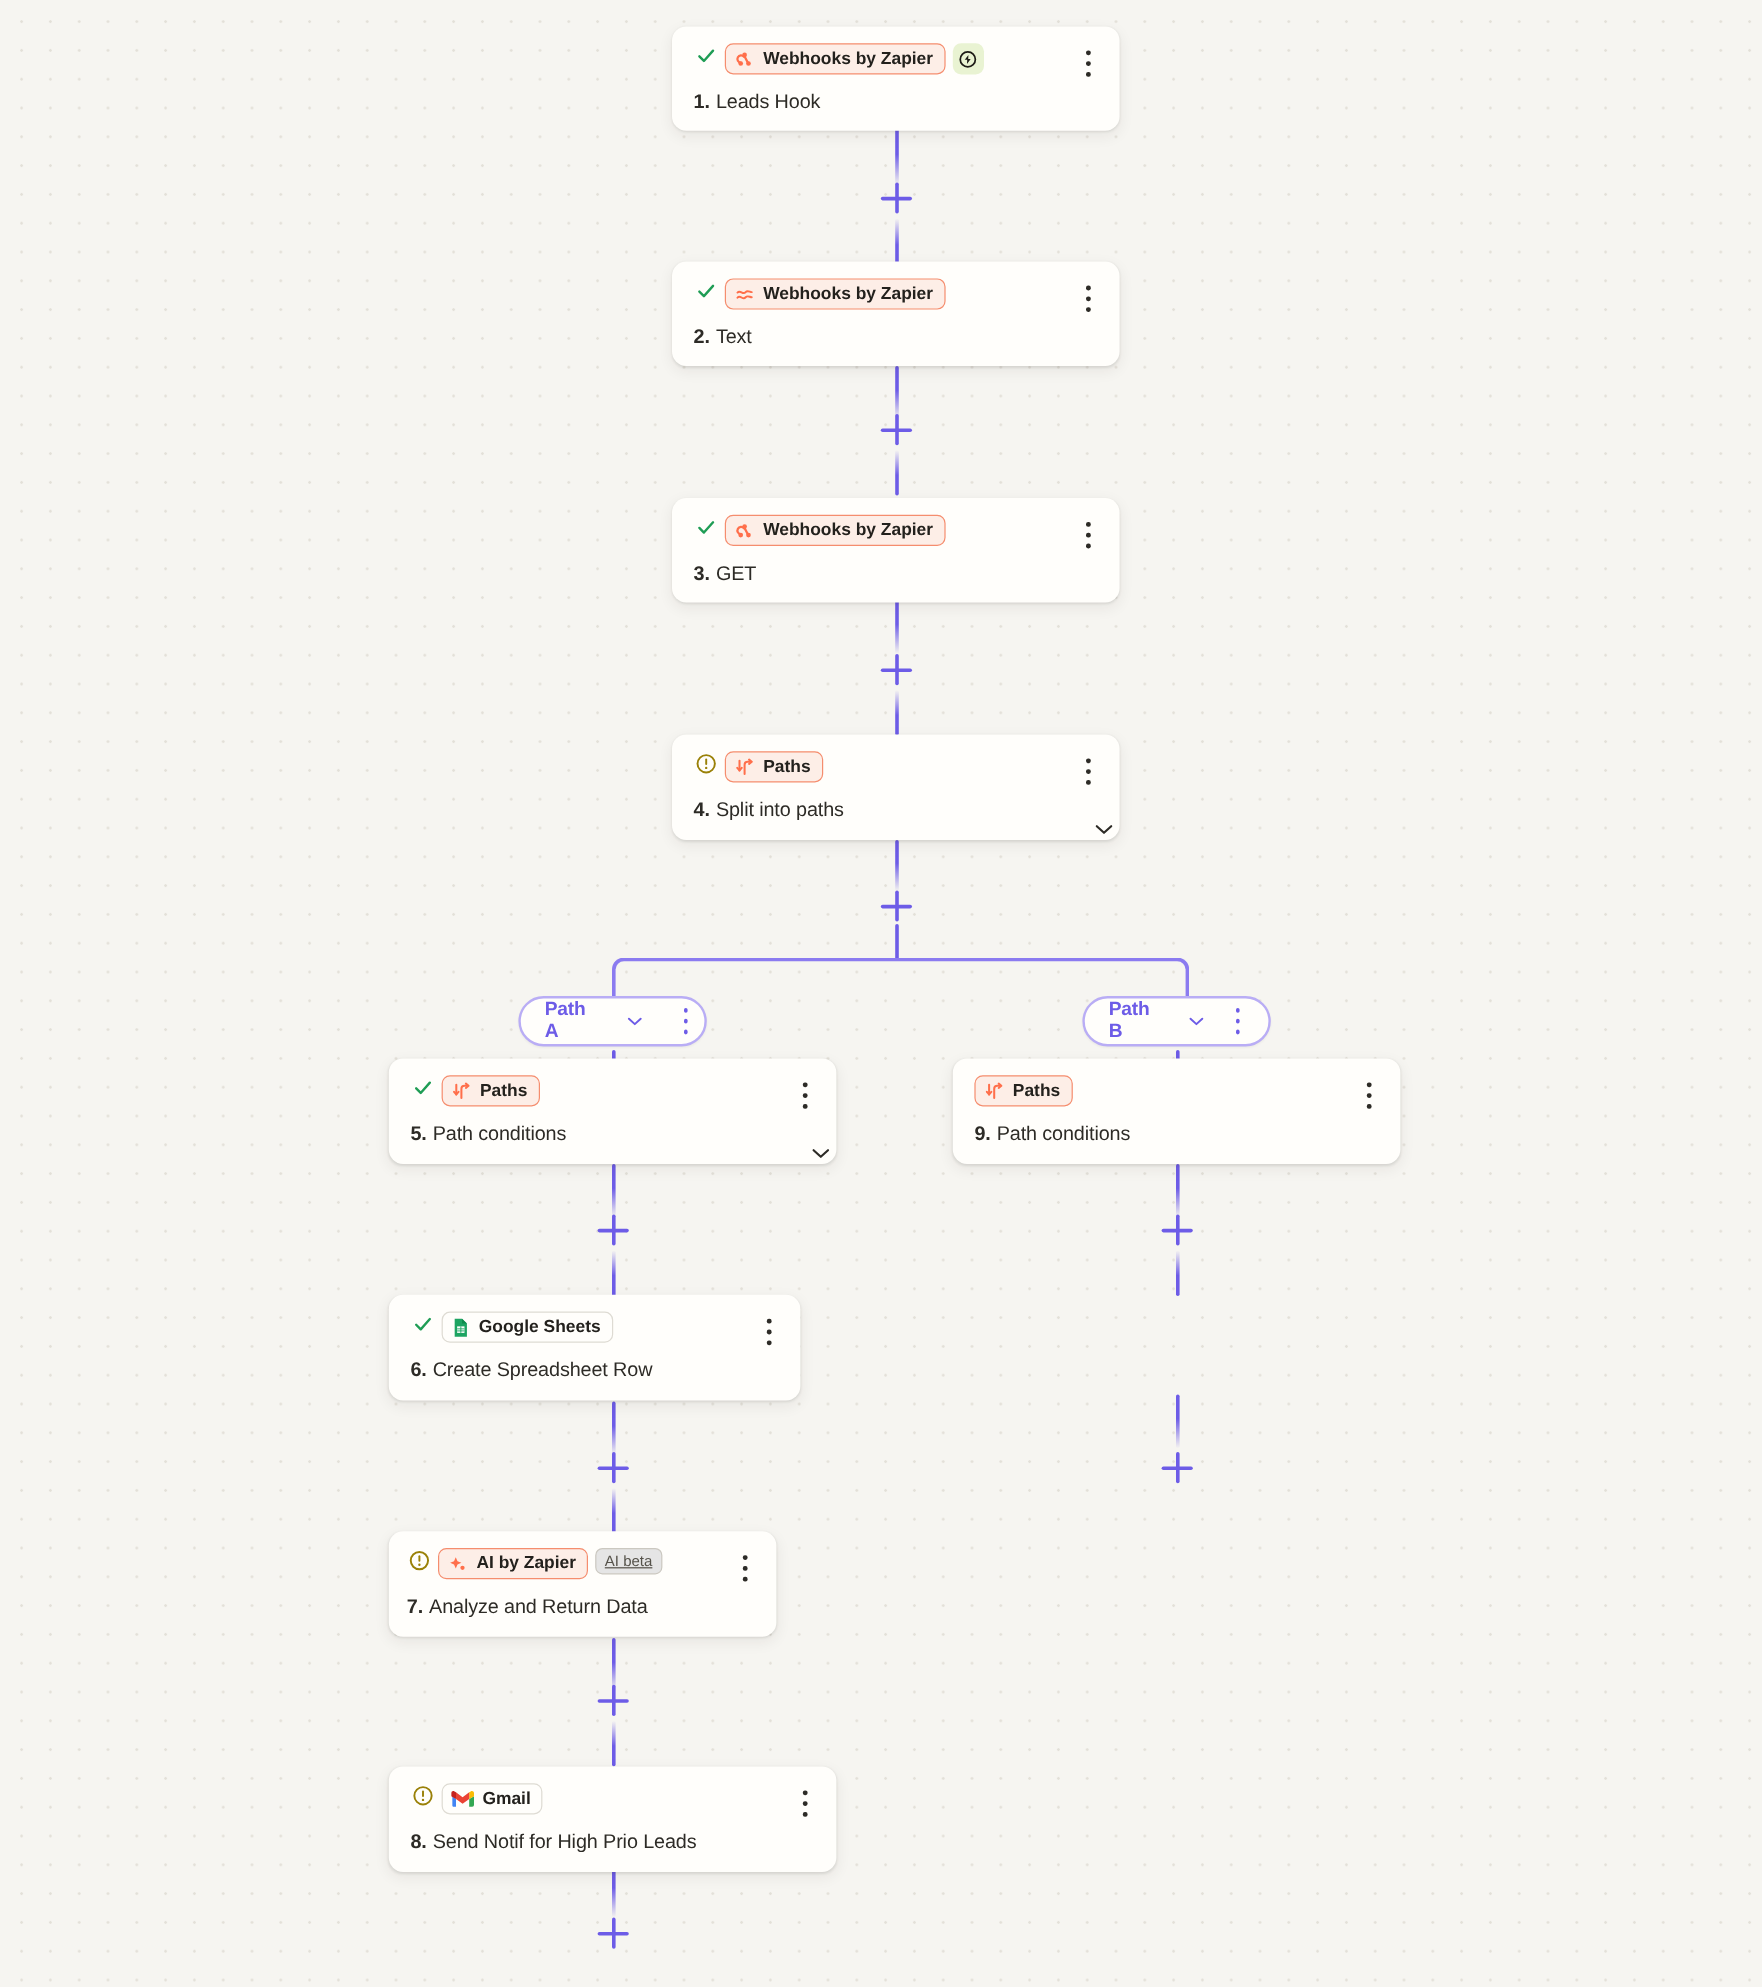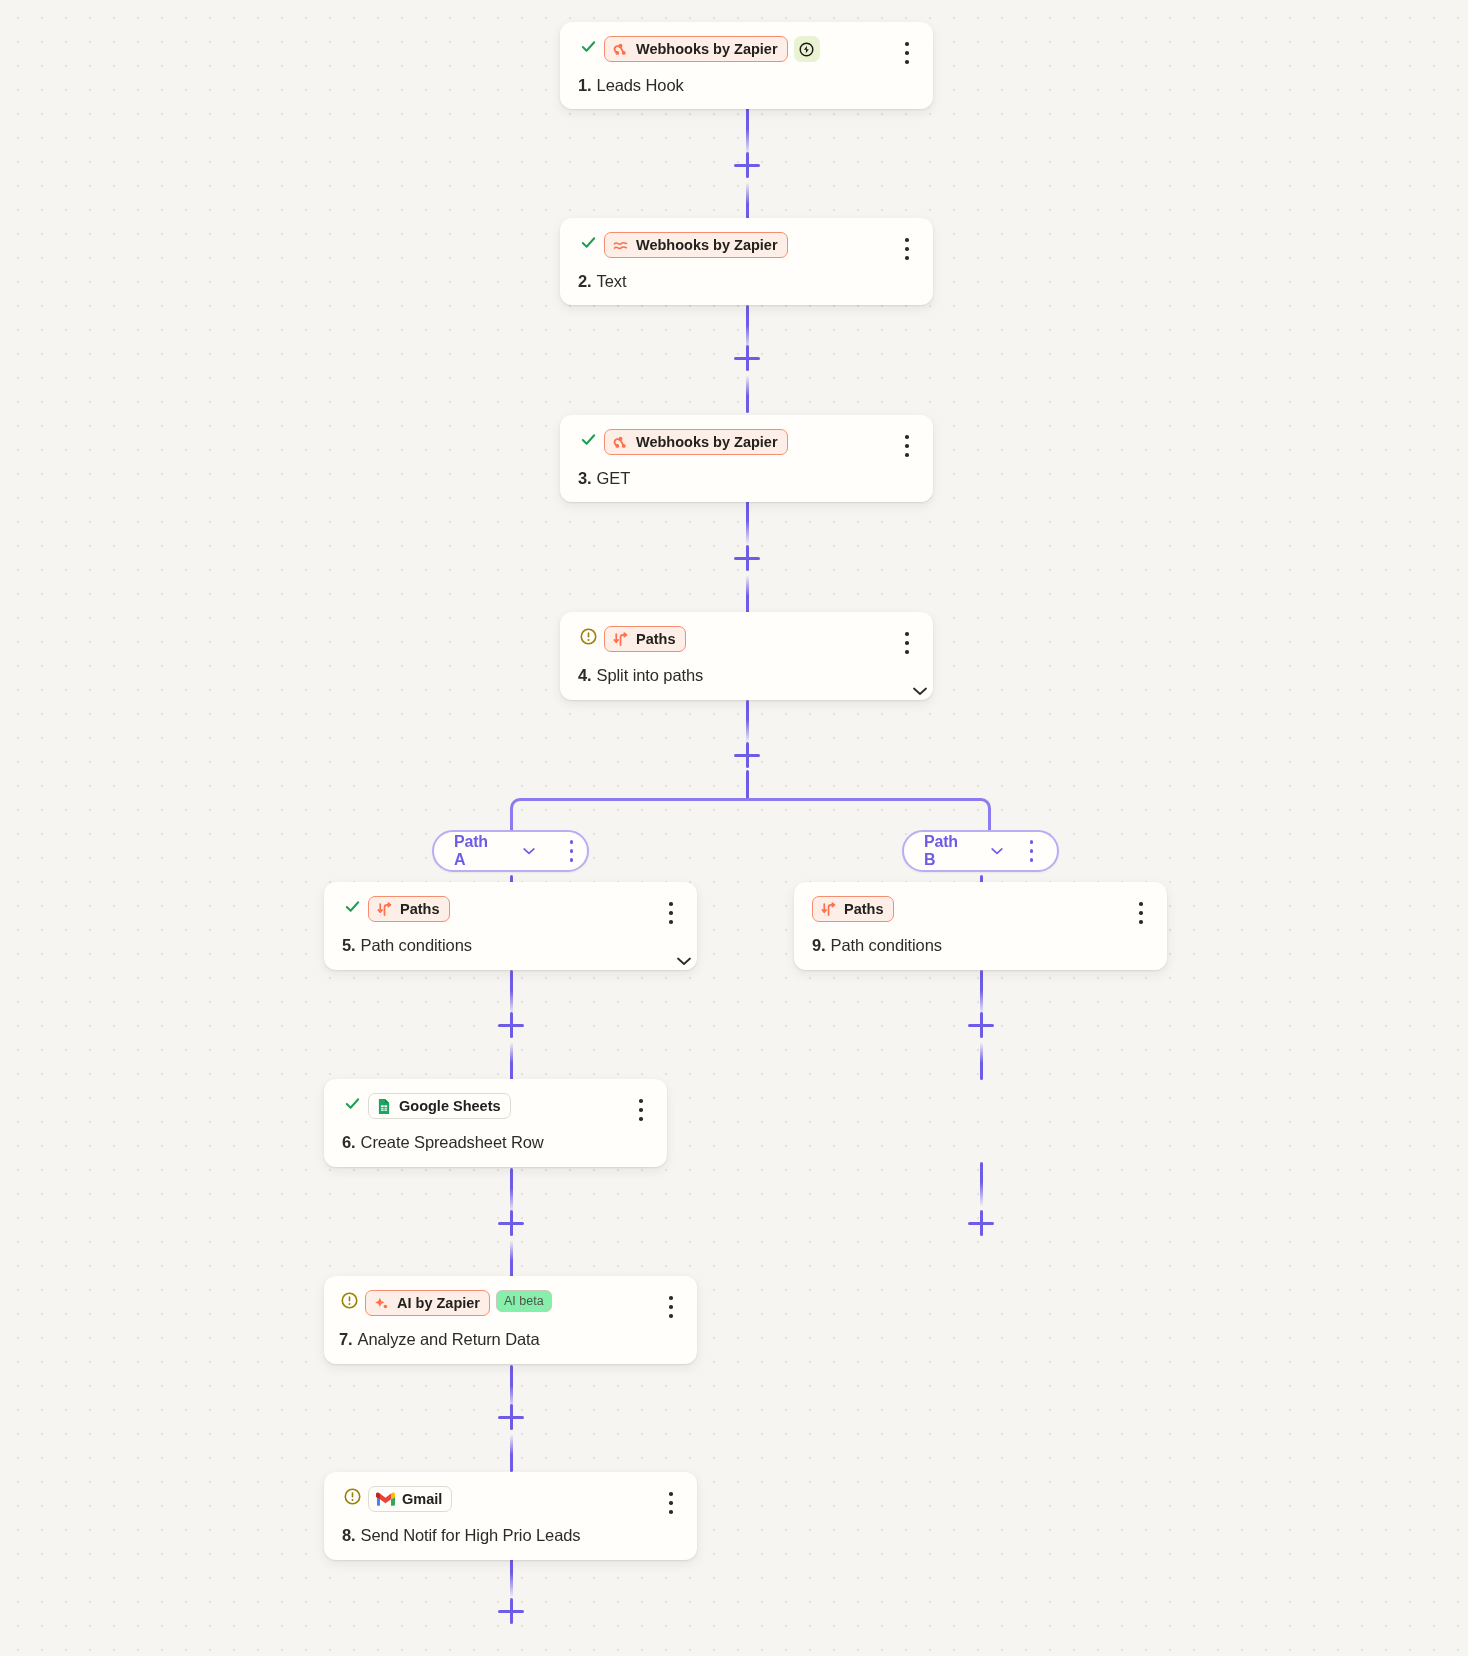--- a/index.html
+++ b/index.html
@@ -65,23 +65,23 @@
     font-size:14.5px;font-weight:bold;color:#23211d;
     line-height:18px;
     white-space:nowrap;
   }
   .app-badge.plain{border:1.5px solid #dedbd3;background:#fffefb;}
   .app-badge.dark{border:1.5px solid #55524a;background:#eceae3;}
 
   .chip{
     display:inline-flex;align-items:center;
     border:1.5px solid #cbc8c0;border-radius:6px;
-    background:#86efac;
+    background:#e5e5e5;
     font-size:12.5px;color:#55524a;
-    padding:2px 7px;line-height:16px;white-space:nowrap;
+    padding:2px 7px;line-height:16px;white-space:nowrap;text-decoration:underline;
   }
   .badge-square{
     width:26px;height:26px;border-radius:7px;background:#e9f3d2;
     display:inline-flex;align-items:center;justify-content:center;
   }
 
   
   .status{width:20px;height:20px;display:inline-flex;align-items:center;justify-content:center;flex:none;}
 
   
@@ -400,21 +400,21 @@
           <i></i>
         </span>
     </div>
     <div class="card-title">
       <span class="num">6.</span>
       <span>Create Spreadsheet Row</span>
     </div>
   </div>
 
 
-  <div class="card" style="left:324px;top:1276px;width:373px;height:88px;padding-left:15px;">
+  <div class="card" style="left:324px;top:1276px;width:323px;height:88px;padding-left:15px;">
     <div class="card-top">
       <span class="status">
         <svg width="19" height="19" viewBox="0 0 20 20">
             <circle cx="10" cy="10" r="7.6" fill="none" stroke="#9a8108" stroke-width="1.7"></circle>
             <rect x="9.15" y="5.4" width="1.7" height="5.6" rx=".85" fill="#9a8108"></rect>
             <circle cx="10" cy="13.6" r="1.05" fill="#9a8108"></circle>
           </svg>
       </span>
       <span class="app-badge">
         <span>

